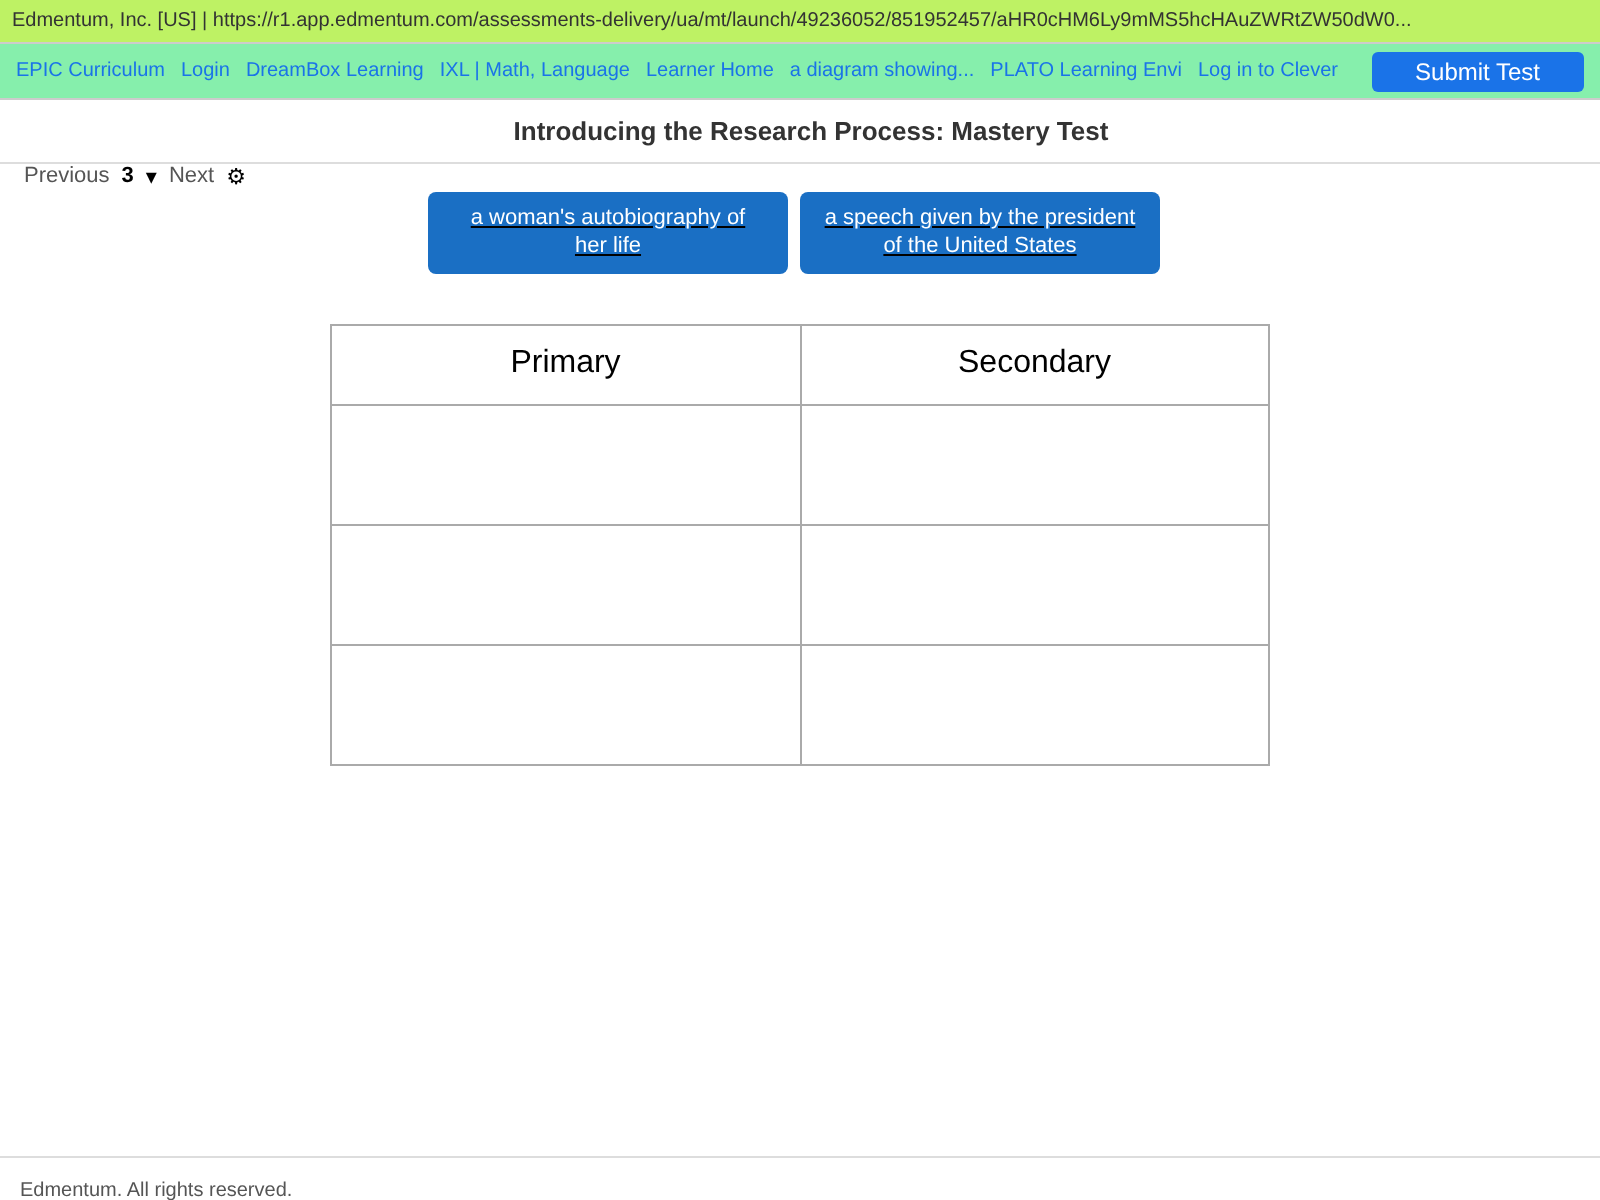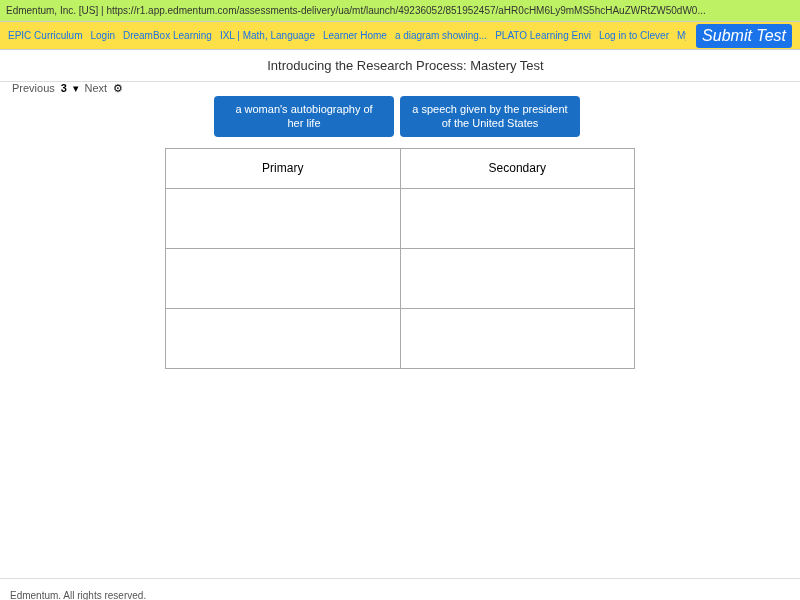--- a/index.html
+++ b/index.html
@@ -21,21 +21,21 @@
       padding: 0 6px;
       border-bottom: 1px solid #ccc;
       font-size: 10px;
       color: #333;
       gap: 8px;
       overflow: hidden;
       white-space: nowrap;
     }
 
     .nav-bar {
-      background: #fde047;
+      background: #86efac;
       height: 28px;
       display: flex;
       align-items: center;
       padding: 0 8px;
       border-bottom: 1px solid #ccc;
       gap: 10px;
       font-size: 11px;
     }
 
     .nav-links {
@@ -49,26 +49,25 @@
     .nav-link {
       color: #1a73e8;
       font-size: 10px;
       white-space: nowrap;
     }
 
     .submit-btn {
       background: #1a73e8;
       color: white;
       border: none;
-      padding: 3px 6px;
+      padding: 3px 22px;
       border-radius: 3px;
-      font-size: 16px;
+      font-size: 12px;
       cursor: pointer;
       white-space: nowrap;
-      font-style: italic;
     }
 
     
     .page-header {
       background: white;
       height: 32px;
       display: flex;
       align-items: center;
       justify-content: space-between;
       padding: 0 12px;
@@ -78,40 +77,41 @@
     .nav-controls {
       display: flex;
       align-items: center;
       gap: 6px;
       font-size: 11px;
       margin-top: 45px;
     }
 
     .page-title {
       font-size: 13px;
-      font-weight: normal;
+      font-weight: bold;
       color: #333;
     }
 
     
     .main-content {
       background: white;
       padding: 14px 20px 10px 20px;
       height: calc(600px - 22px - 28px - 32px - 22px);
       overflow: hidden;
     }
 
     
     .drag-items {
       display: grid;
       grid-template-columns: repeat(3, auto);
       gap: 6px;
       justify-content: center;
-      margin-bottom: 11px;
+      margin-bottom: 25px;
       padding: 0 20px;
+      text-decoration: underline;
     }
 
     .drag-item {
       background: #1a6fc4;
       color: white;
       border-radius: 4px;
       padding: 6px 12px;
       font-size: 11px;
       text-align: center;
       cursor: grab;
@@ -130,21 +130,21 @@
       margin: 0 auto;
       border-collapse: collapse;
       border: 1px solid #aaa;
     }
 
     .sort-table th {
       background: white;
       border: 1px solid #aaa;
       padding: 10px 20px;
       font-weight: normal;
-      font-size: 12px;
+      font-size: 16px;
       text-align: center;
       height: 40px;
     }
 
     .sort-table td {
       border: 1px solid #aaa;
       height: 60px;
       width: 50%;
       vertical-align: top;
     }

